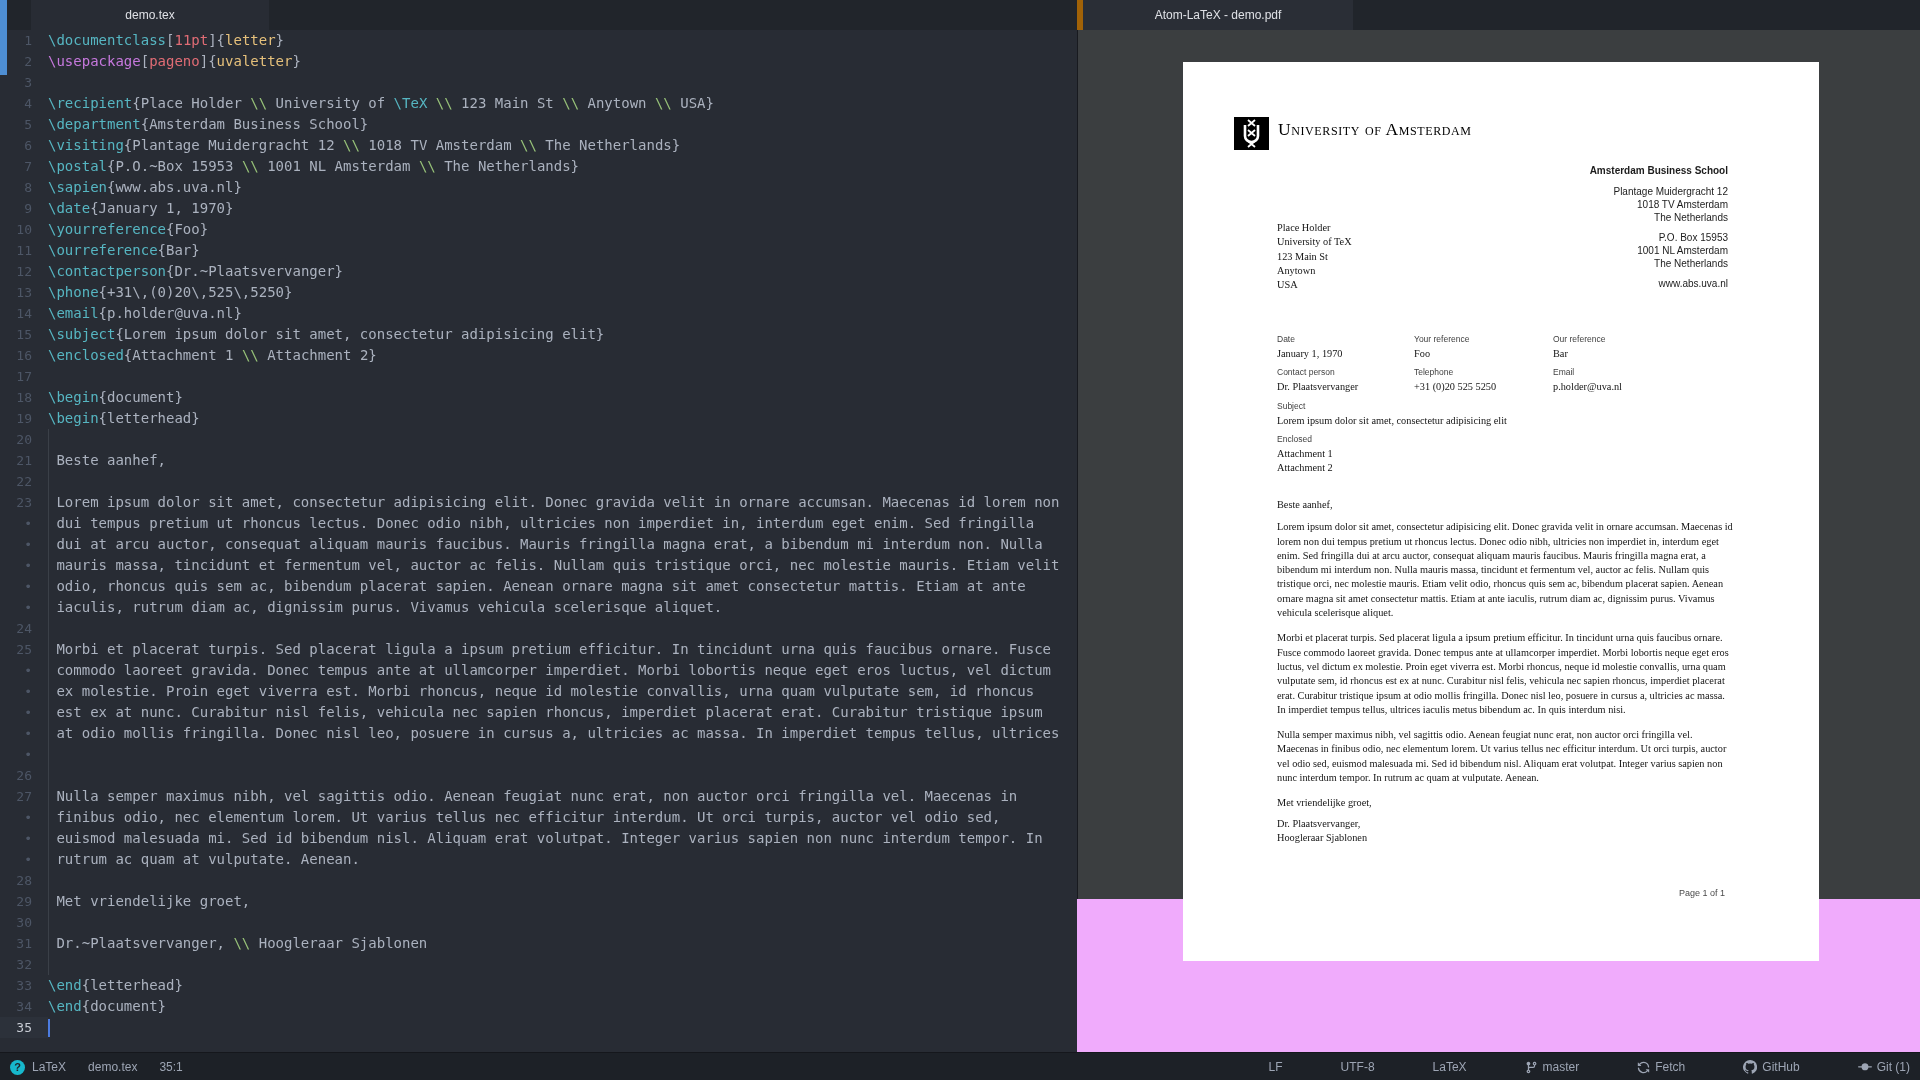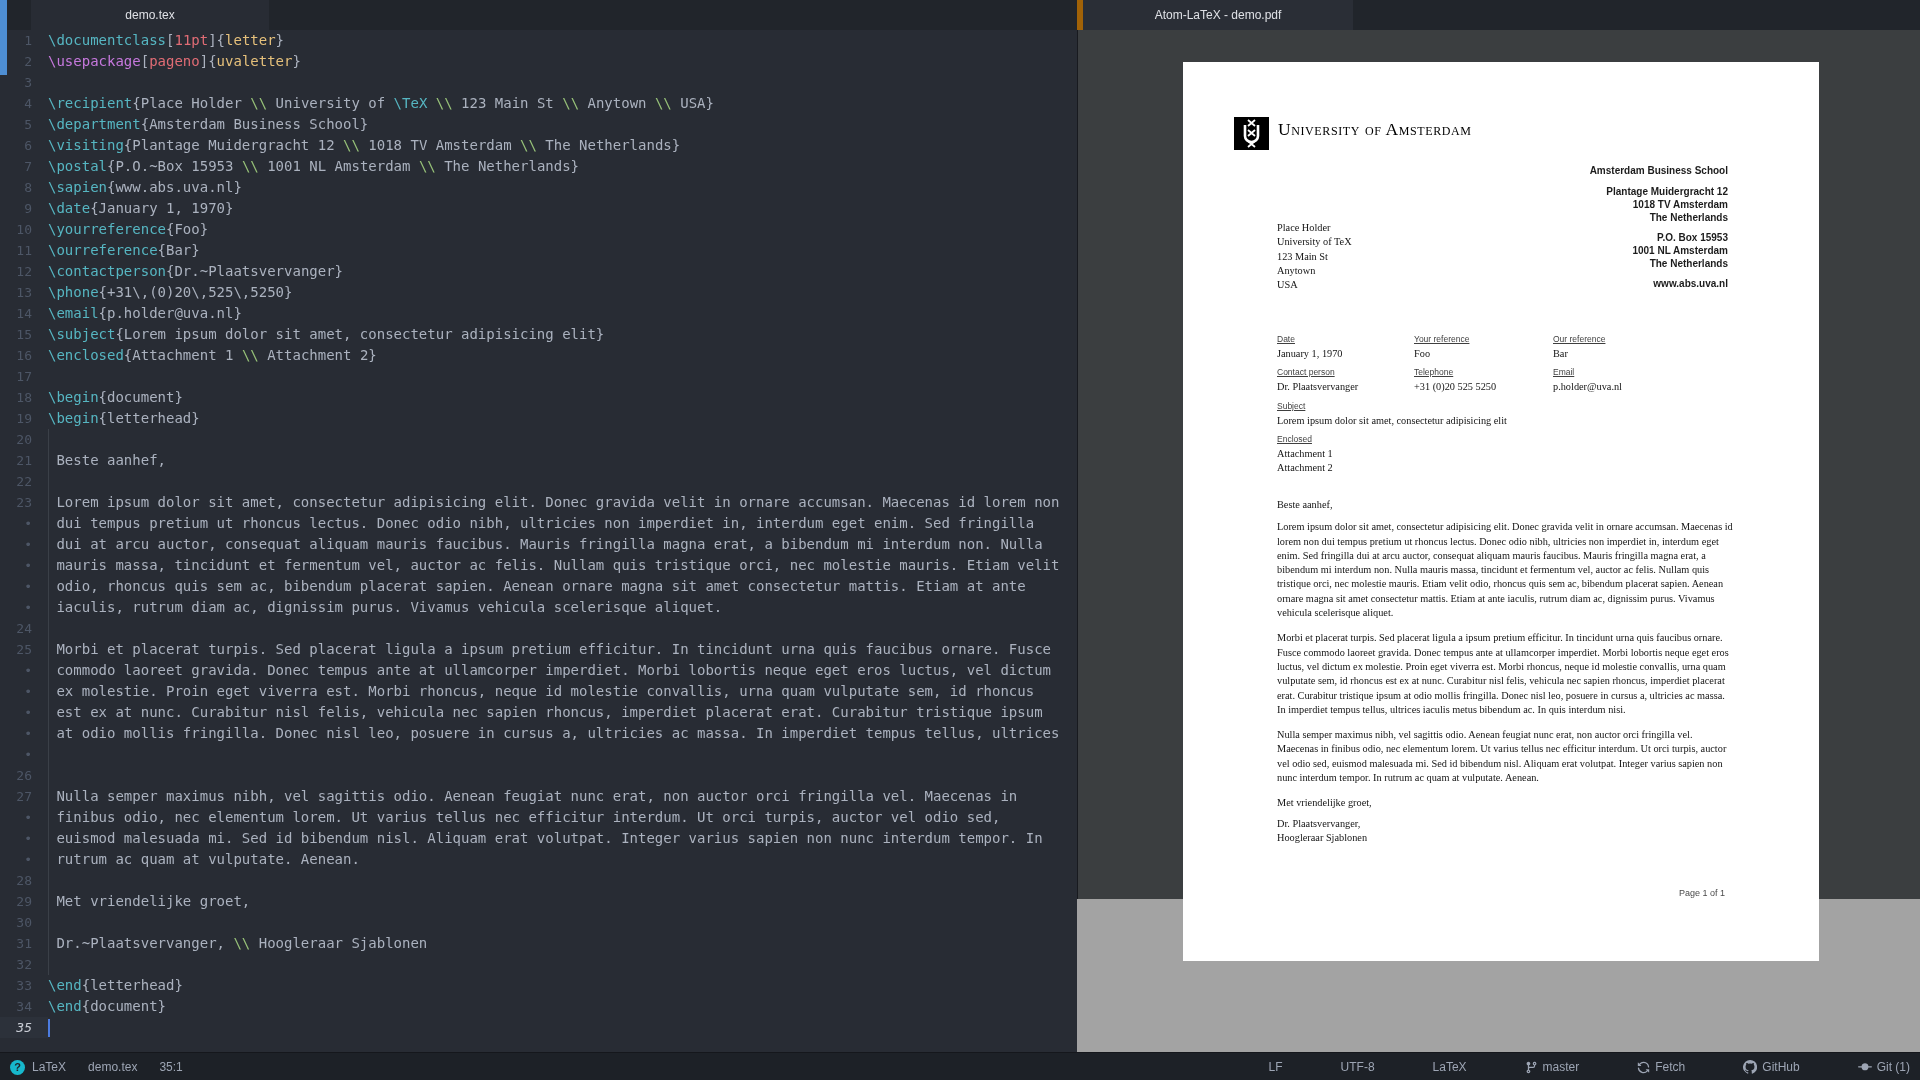--- a/index.html
+++ b/index.html
@@ -1,53 +1,53 @@
 <!DOCTYPE html>
 <html><head>
 <meta charset="utf-8">
 <style>
   html,body{margin:0;padding:0;background:#282c34;width:1920px;height:1080px;overflow:hidden;
     font-family:"Liberation Sans",sans-serif;}
-  .app{position:relative;width:1920px;height:1080px;background:#a3a3a3;}
+  .app{position:relative;width:1920px;height:1080px;background:#f0abfc;}
 
   
   .tabbar{position:absolute;top:0;height:30px;background:#21252b;}
   .tabbar-left{left:0;width:1077px;}
   .tabbar-right{left:1077px;width:843px;border-left:6px solid #a16207;}
   .tab{position:absolute;top:0;height:30px;display:flex;align-items:center;justify-content:center;
     font-size:12px;color:#dfe1e6;background:#282c34;}
   .tab-left{left:31px;width:238px;}
   .tab-right{left:0;width:270px;background:#2a2e36;}
   .blue-strip{position:absolute;left:0;top:0;width:7px;height:75px;background:#4e8ed3;z-index:30;}
 
   
   .editor{position:absolute;left:0;top:30px;width:1077px;height:1022px;background:#282c34;
     font-family:"DejaVu Sans Mono","Liberation Mono",monospace;font-size:14px;}
   .row{display:flex;height:21px;line-height:21px;}
   .gutter{width:48px;box-sizing:border-box;padding-right:16px;text-align:right;color:#4d5666;
     font-size:13px;flex:none;}
-  .row.cur .gutter{background:#2c313a;color:#c8ccd4;font-style:italic;}
+  .row.cur .gutter{background:#2c313a;color:#c8ccd4;}
   .rtext{white-space:pre;color:#abb2bf;}
   .tok-t{color:#abb2bf;} .tok-k{color:#56b6c2;} .tok-p{color:#c678dd;text-align:right;}
   .tok-r{color:#e06c75;} .tok-o{color:#e5c07b;} .tok-g{color:#98c379;}
   .indent-guide{position:absolute;left:48px;top:399px;width:1px;height:546px;background:#3b4048;}
   .cursor{position:absolute;left:48px;top:989px;width:2px;height:18px;background:#528bff;opacity:.85;}
 
   
   .right-pane{position:absolute;left:1077px;top:30px;width:843px;height:869px;background:#3b3e40;
     border-left:1px solid #181a1f;}
   .pdf-page{position:absolute;left:105px;top:32px;width:636px;height:899px;background:#ffffff;color:#141414;}
   .abs{position:absolute;}
   .serif{font-family:"Liberation Serif","DejaVu Serif",serif;font-size:10.3px;line-height:14.3px;}
   .sans-sm{font-family:"Liberation Sans",sans-serif;font-size:8.5px;color:#3f3f3f;line-height:10px;}
   .sans-md{font-family:"Liberation Sans",sans-serif;font-size:10px;line-height:12.8px;color:#1c1c1c;}
   .uni-title{font-family:"Liberation Serif","DejaVu Serif",serif;font-variant:small-caps;
     font-size:17.5px;letter-spacing:.6px;color:#000;}
-  .right-align{text-align:right;font-weight:bold;}
-  .field .lbl{margin-bottom:3px;text-decoration:underline;}
+  .right-align{text-align:right;}
+  .field .lbl{margin-bottom:3px;}
   .pdf-body{position:absolute;left:94px;top:436px;width:456px;}
   .pdf-body p{margin:0 0 11px 0;}
   .pdf-body .sal{margin-bottom:8px;}
   .pdf-body .closing{margin-bottom:6px;}
   .pdf-body .sig{margin:0;}
   .page-num{font-family:"Liberation Sans",sans-serif;font-size:9px;color:#4a4a4a;}
 
   
   .statusbar{position:absolute;left:0;top:1052px;width:1920px;height:28px;background:#1d2127;
     border-top:1px solid #15171c;display:flex;align-items:center;font-size:12px;color:#9da5b4;}

